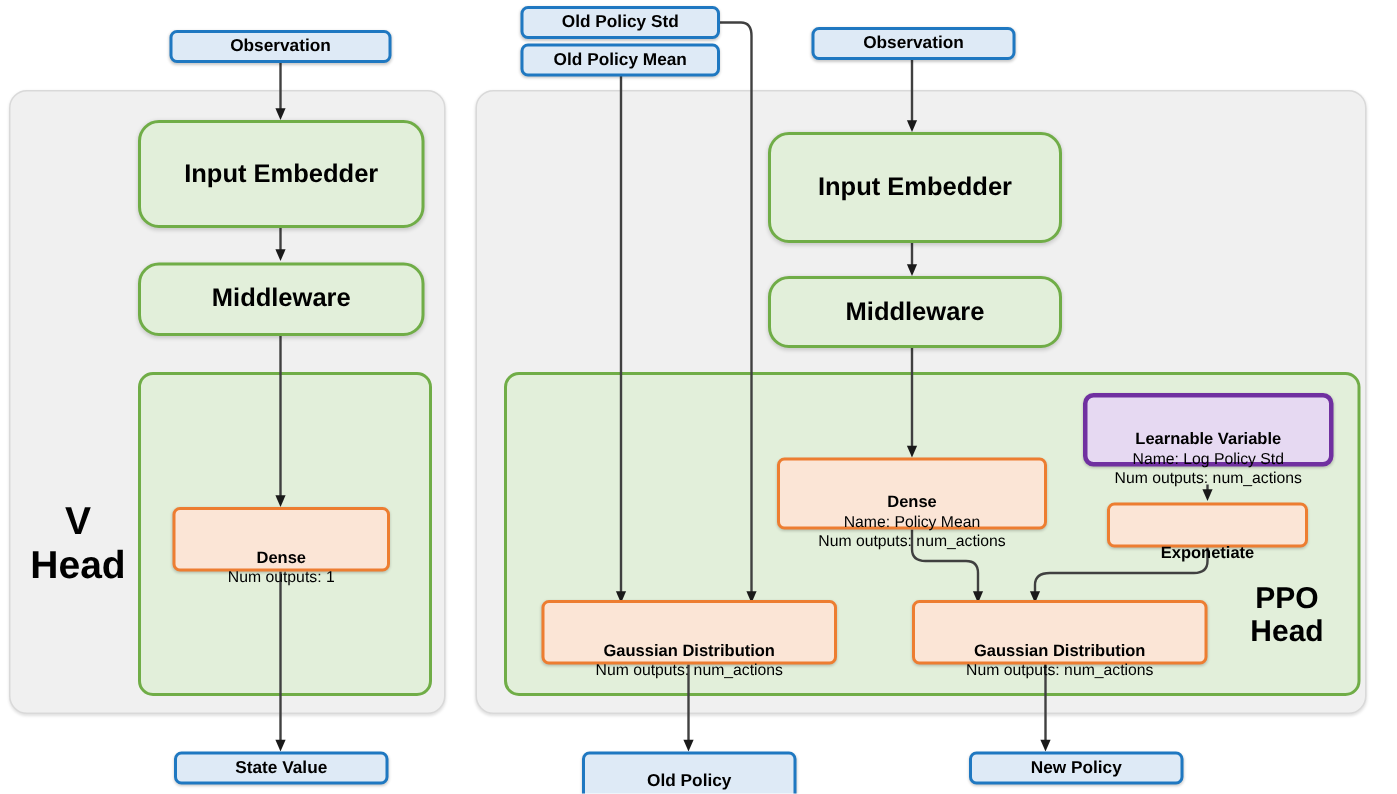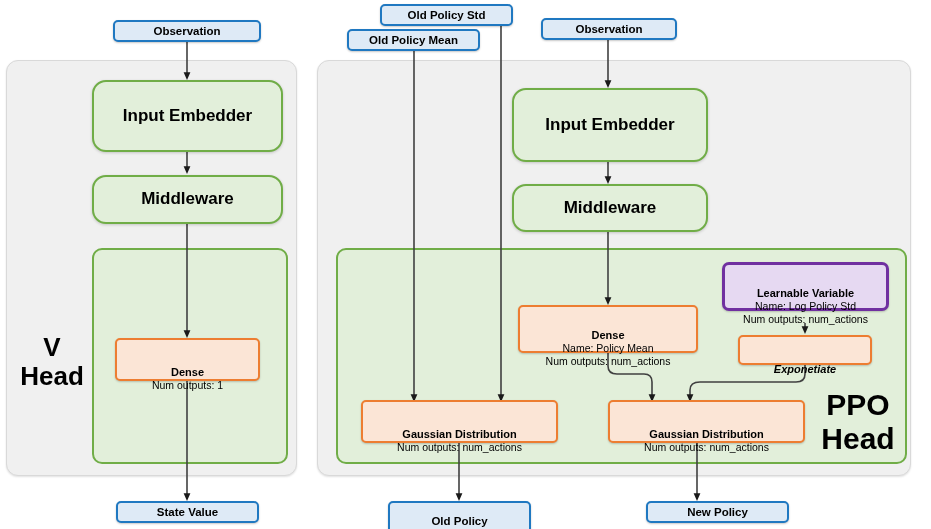--- a/index.html
+++ b/index.html
@@ -54,21 +54,21 @@
 
   <div class="green-panel" style="left:92px;top:248px;width:192px;height:212px;"></div>
 
   <div class="green-panel" style="left:336px;top:248px;width:567px;height:212px;"></div>
 
   <div class="head-label" style="left:14px;top:333px;width:76px;font-size:26px;">
     <span>V</span><br>
     <span>Head</span>
   </div>
 
-  <div class="head-label" style="left:816px;top:388px;width:84px;font-size:30px;">
+  <div class="head-label" style="left:816px;top:388px;width:84px;font-size:20px;">
     <span>PPO</span><br>
     <span>Head</span>
   </div>
 
   <svg class="wires" viewBox="0 0 931 529">
     <defs>
       <marker id="ah" markerWidth="9" markerHeight="9" refX="4.2" refY="4" orient="auto" markerUnits="userSpaceOnUse">
         <path d="M0.4,0.6 L8.2,4 L0.4,7.4 z" fill="#1a1a1a"></path>
       </marker>
     </defs>
@@ -93,21 +93,21 @@
     <path class="wire" marker-end="url(#ah)" d="M805,323 L805,330"></path>
 
     <path class="wire" marker-end="url(#ah)" d="M459,443 L459,497"></path>
     <path class="wire" marker-end="url(#ah)" d="M697,443 L697,497"></path>
   </svg>
 
   <div class="node blue" style="left:113px;top:20px;width:148px;height:22px;">
     <span class="ln">Observation</span>
   </div>
 
-  <div class="node blue" style="left:347px;top:4px;width:133px;height:22px;margin-left:33px;">
+  <div class="node blue" style="left:347px;top:4px;width:133px;height:22px;">
     <span class="ln">Old Policy Std</span>
   </div>
 
   <div class="node blue" style="left:347px;top:29px;width:133px;height:22px;">
     <span class="ln">Old Policy Mean</span>
   </div>
 
   <div class="node blue" style="left:541px;top:18px;width:136px;height:22px;">
     <span class="ln">Observation</span>
   </div>
@@ -138,21 +138,21 @@
     <span class="ln s">Name: Policy Mean</span>
     <span class="ln s">Num outputs: num_actions</span>
   </div>
 
   <div class="node purple" style="left:722px;top:262px;width:167px;height:49px;">
     <span class="ln t">Learnable Variable</span>
     <span class="ln s">Name: Log Policy Std</span>
     <span class="ln s">Num outputs: num_actions</span>
   </div>
 
-  <div class="node orange" style="left:738px;top:335px;width:134px;height:30px;font-style:italic;">
+  <div class="node orange" style="left:738px;top:335px;width:134px;height:30px;">
     <span class="ln t">Exponetiate</span>
   </div>
 
   <div class="node orange" style="left:361px;top:400px;width:197px;height:43px;">
     <span class="ln t">Gaussian Distribution</span>
     <span class="ln s">Num outputs: num_actions</span>
   </div>
 
   <div class="node orange" style="left:608px;top:400px;width:197px;height:43px;">
     <span class="ln t">Gaussian Distribution</span>

